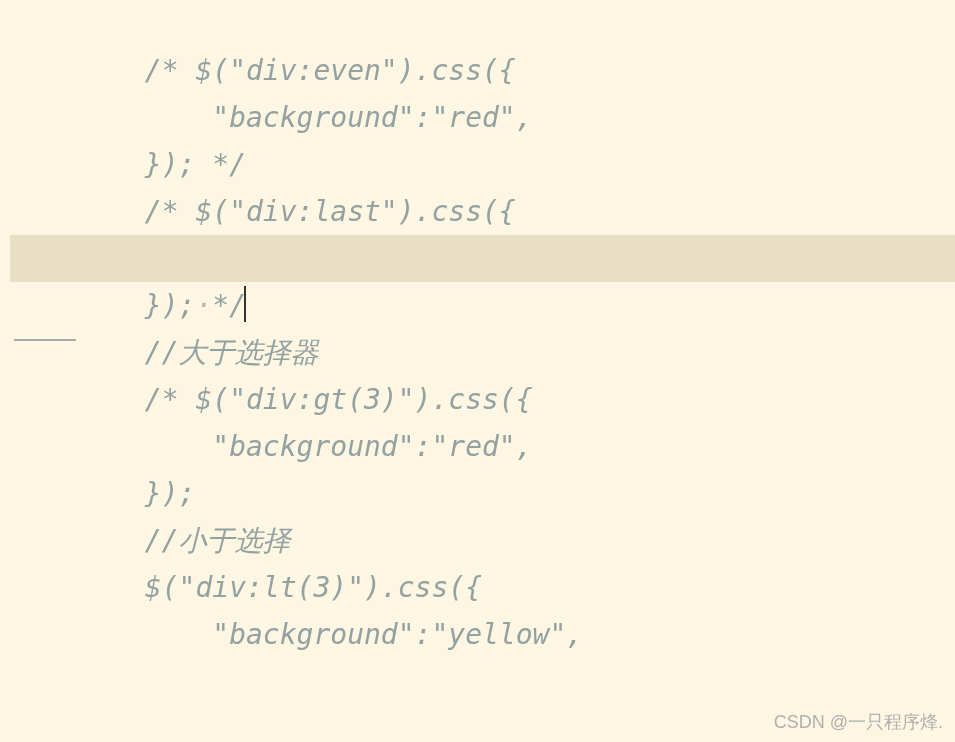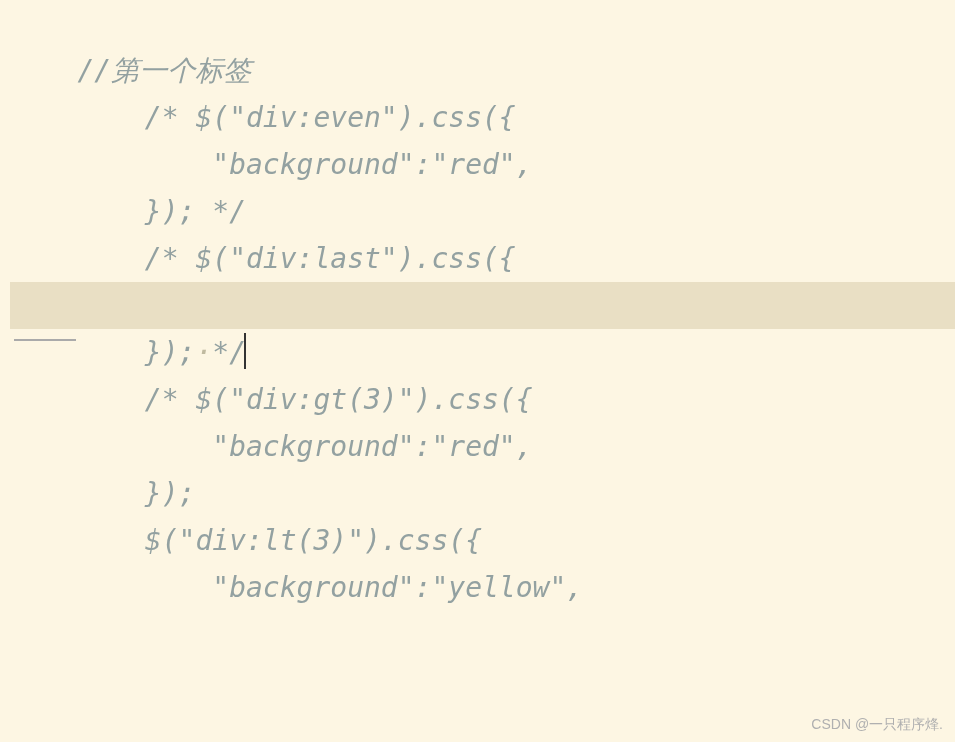--- a/index.html
+++ b/index.html
@@ -47,61 +47,64 @@
       top: 339px;
       width: 62px;
       height: 2px;
       background: #aaa;
     }
     .watermark {
       position: absolute;
       bottom: 8px;
       right: 12px;
       color: #b0b0b0;
-      font-size: 14px;
+      font-size: 18px;
       font-style: normal;
       font-family: sans-serif;
     }
     .dot {
       color: #c0baa0;
     }
   </style>
 </head>
 <body>
 
 <div class="editor">
-  <div class="line">
-    <span>//第一个标签</span>
-  </div>
   <div class="line">
     <span>    /* $("div:even").css({</span>
   </div>
   <div class="line">
     <span>        "background":"red",</span>
   </div>
   <div class="line">
     <span>    }); */</span>
   </div>
   <div class="line">
     <span>    /* $("div:last").css({</span>
   </div>
   <div class="line">
     <span>        "background":"red",</span>
   </div>
   <div class="line highlighted">
     <span>    });</span><span class="dot">·</span><span>*/</span><span class="cursor"></span>
   </div>
   <div class="line">
+    <span>    //大于选择器</span>
+  </div>
+  <div class="line">
     <span>    /* $("div:gt(3)").css({</span>
   </div>
   <div class="line">
     <span>        "background":"red",</span>
   </div>
   <div class="line">
     <span>    });</span>
+  </div>
+  <div class="line">
+    <span>    //小于选择</span>
   </div>
   <div class="line">
     <span>    $("div:lt(3)").css({</span>
   </div>
   <div class="line">
     <span>        "background":"yellow",</span>
   </div>
   <div class="line">
     
   </div>

